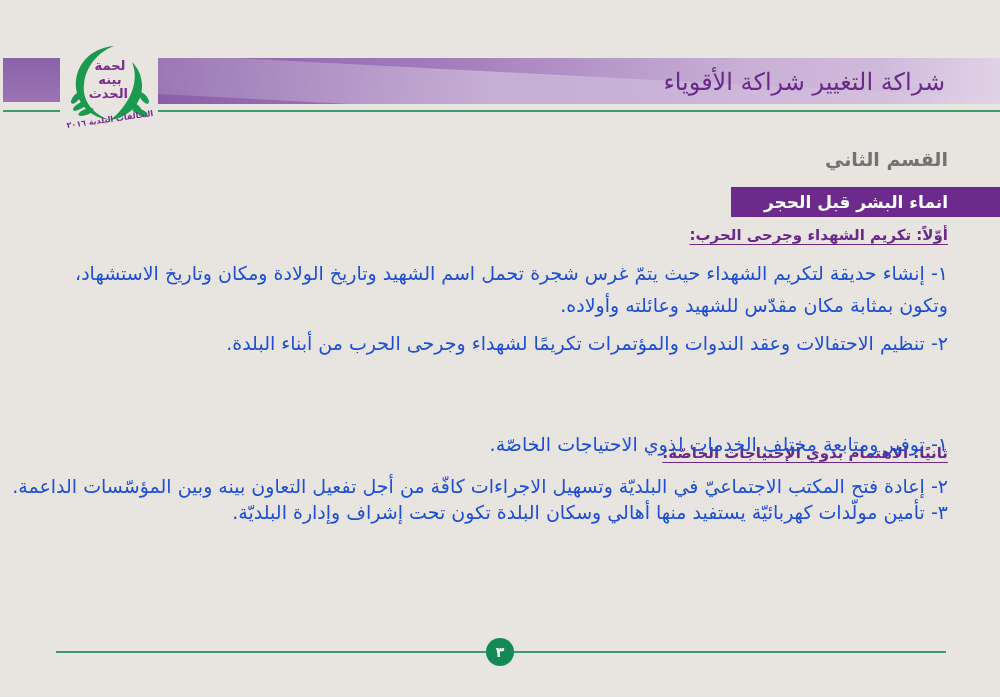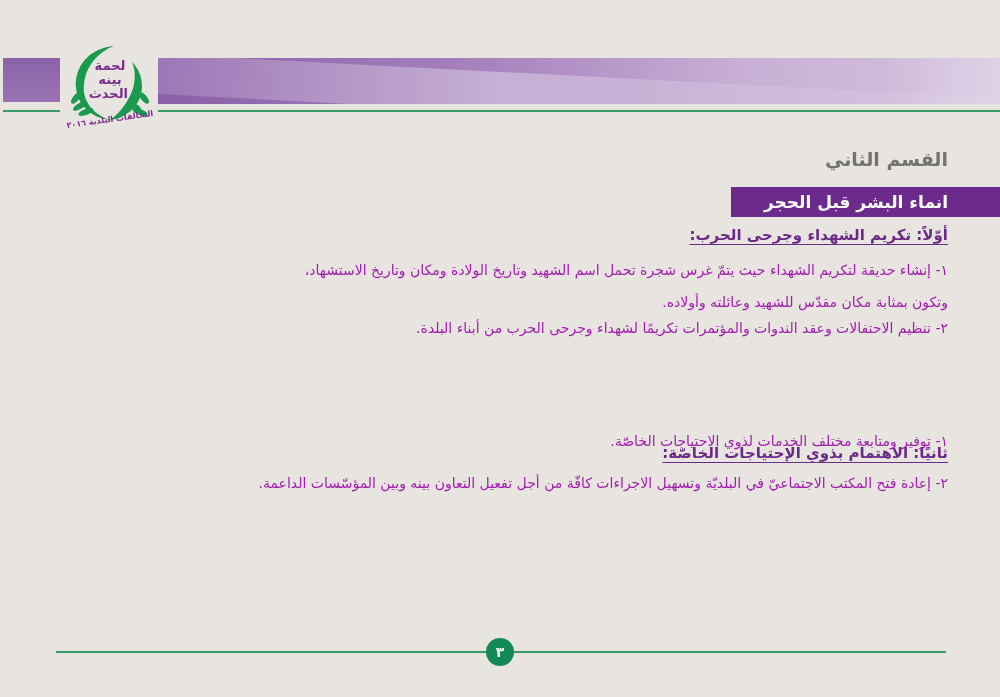--- a/index.html
+++ b/index.html
@@ -124,22 +124,22 @@
       color: #6a2a88;
       text-decoration: underline;
       text-underline-offset: 4px;
       direction: rtl;
     }
 
     .para {
       position: absolute;
       right: 52px;
       width: 760px;
-      font-size: 14px;
-      color: #a21caf;
+      font-size: 19px;
+      color: #1d4ed8;
       direction: rtl;
       text-align: right;
       white-space: nowrap;
     }
 
     
     .footer-line {
       position: absolute;
       left: 56px; top: 651px;
       width: 890px; height: 2px;
@@ -158,20 +158,21 @@
       text-align: center;
     }
   </style>
 </head>
 <body>
 
 <div class="page">
 
   <div class="banner-left"></div>
   <div class="banner-main"></div>
+  <div class="banner-title">شراكة التغيير  شراكة الأقوياء</div>
   <div class="header-line-left"></div>
   <div class="header-line-main"></div>
 
   <div class="logo">
     <svg width="96" height="92" viewBox="0 0 96 92">
 
       <path d="M52 6 C28 8 12 26 14 48 C16 66 30 78 48 80 C30 74 20 60 22 44 C24 26 36 12 52 6 Z" fill="#1a9a4e"></path>
       <path d="M48 80 C66 78 80 64 80 46 C80 36 76 28 70 22 C74 32 74 44 68 56 C62 68 54 76 48 80 Z" fill="#1a9a4e"></path>
 
       <ellipse cx="18" cy="66" rx="8" ry="3" fill="#1a9a4e" transform="rotate(-30 18 66)"></ellipse>
@@ -187,21 +188,22 @@
     <div class="logo-text" style="left:4px; top:74px; width:88px; font-size:8px; transform: rotate(-8deg);">التحالفات البلدية ٢٠١٦</div>
   </div>
 
   <div class="section-title">القسم الثاني</div>
   <div class="section-bar"></div>
   <div class="section-bar-text">انماء البشر قبل الحجر</div>
 
   <div class="sub-heading" style="top:226px;">أوّلاً: تكريم الشهداء وجرحى الحرب:</div>
   <div class="para" style="top:262px;">١- إنشاء حديقة لتكريم الشهداء حيث يتمّ غرس شجرة تحمل اسم الشهيد وتاريخ الولادة ومكان وتاريخ الاستشهاد،</div>
   <div class="para" style="top:294px;">وتكون بمثابة مكان مقدّس للشهيد وعائلته وأولاده.</div>
-  <div class="para" style="top:320px;text-align:right;">٢- تنظيم الاحتفالات وعقد الندوات والمؤتمرات تكريمًا لشهداء وجرحى الحرب من أبناء البلدة.</div>
+  <div class="para" style="top:332px;text-align:right;">٢- تنظيم الاحتفالات وعقد الندوات والمؤتمرات تكريمًا لشهداء وجرحى الحرب من أبناء البلدة.</div>
 
   <div class="sub-heading" style="top:400px;margin-top:44px;">ثانيًا: الاهتمام بذوي الإحتياجات الخاصّة:</div>
   <div class="para" style="top:433px;">١- توفير ومتابعة مختلف الخدمات لذوي الاحتياجات الخاصّة.</div>
   <div class="para" style="top:467px;margin-top:8px;">٢- إعادة فتح المكتب الاجتماعيّ في البلديّة وتسهيل الاجراءات كافّة من أجل تفعيل التعاون بينه وبين المؤسّسات الداعمة.</div>
+  <div class="para" style="top:501px;">٣- تأمين مولّدات كهربائيّة يستفيد منها أهالي وسكان البلدة تكون تحت إشراف وإدارة البلديّة.</div>
 
   <div class="footer-line"></div>
   <div class="page-number">٣</div>
 </div>
 
 </body></html>

